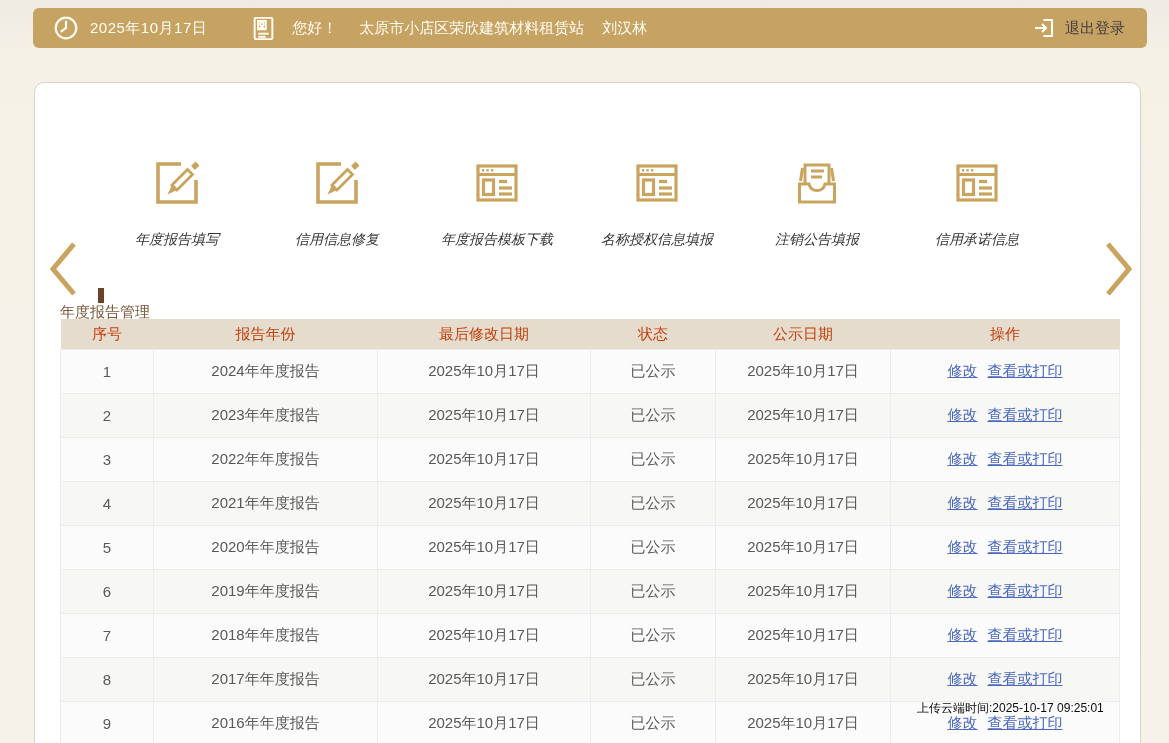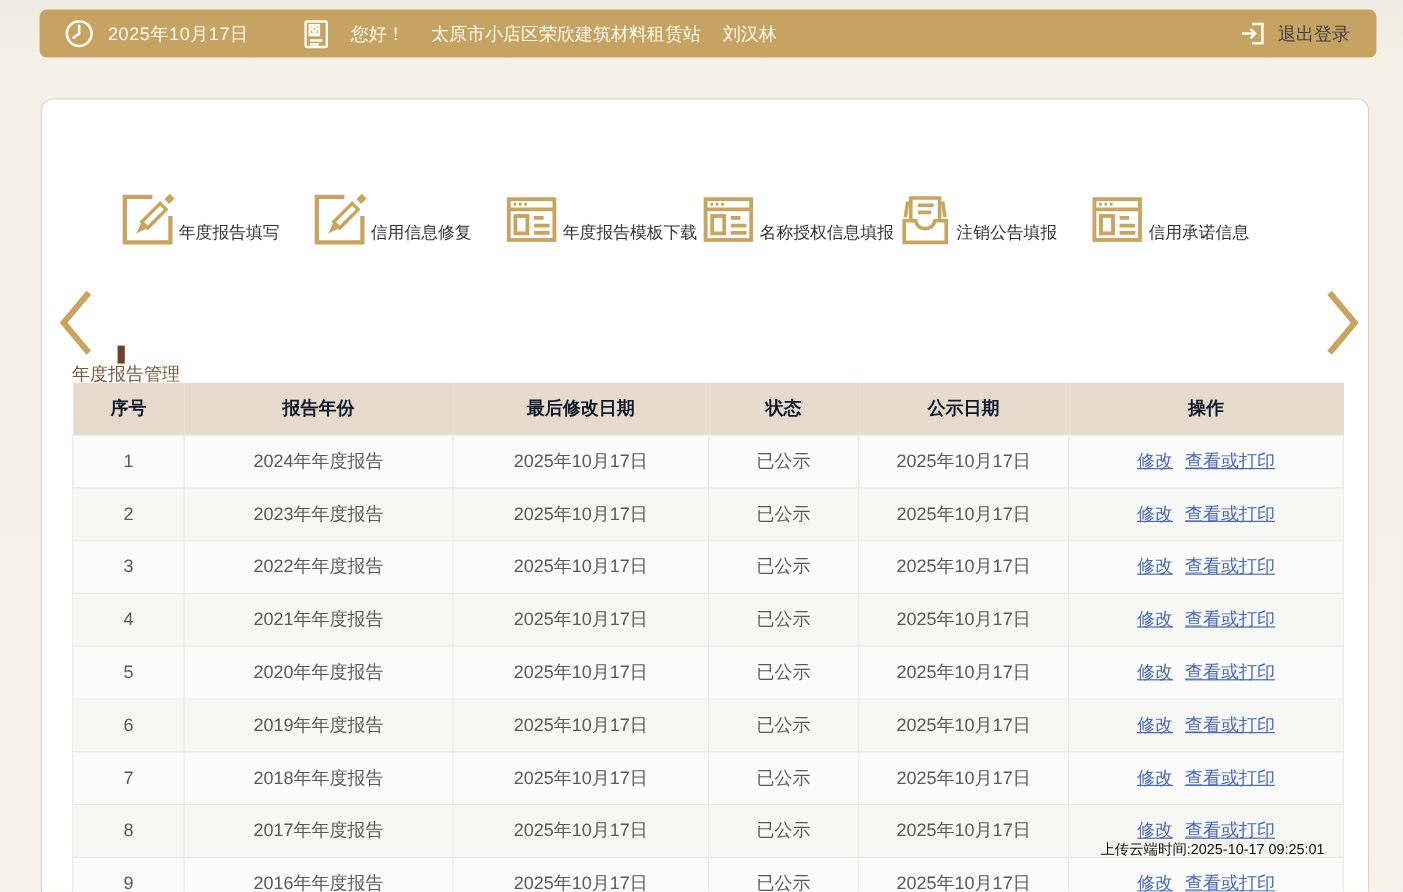--- a/index.html
+++ b/index.html
@@ -31,36 +31,36 @@
 
   
   .card{
     position:absolute;left:34px;top:82px;width:1107px;height:700px;
     background:#FFFFFF;border:1px solid #D6D3CB;border-radius:10px;
     box-sizing:border-box;
   }
 
   
   .carousel-items{position:absolute;left:62px;top:74px;width:960px;display:flex;}
-  .citem{flex:0 0 160px;display:flex;flex-direction:row;align-items:center;cursor:pointer;}
+  .citem{flex:0 0 160px;display:flex;flex-direction:column;align-items:center;cursor:pointer;font-style:italic;}
   .cicon{height:52px;display:flex;align-items:center;justify-content:center;}
   .clabel{margin-top:22px;font-size:14px;color:#333333;white-space:nowrap;}
   .carousel-nav{position:absolute;background:none;border:none;padding:0;cursor:pointer;}
   .carousel-prev{left:12px;top:157px;}
   .carousel-next{left:1068px;top:157px;}
 
   
   .section-title{position:absolute;left:25px;top:205px;display:flex;align-items:center;
     font-size:15px;color:#7A5A3A;flex-direction:column;}
   .bullet{display:inline-block;width:6px;height:15px;background:#6B4328;margin-right:8px;}
 
   
   .tablewrap{position:absolute;left:25px;top:236px;width:1059px;}
   table{border-collapse:collapse;table-layout:fixed;width:1059px;font-size:15px;}
-  th{height:43px;background:#E5DCCE;color:#0f172a;font-weight:bold;text-align:center;
+  th{height:30px;background:#E5DCCE;color:#c2410c;font-weight:normal;text-align:center;
      border:none;padding:0;}
   td{height:43px;text-align:center;color:#595959;background:#FBFBFB;
      border:1px solid #ECECEC;padding:0;}
   tbody tr:nth-child(even) td{background:#F7F7F5;}
   td a{color:#4A69BD;text-decoration:underline;margin:0 5px;cursor:pointer;}
 
   
   .watermark{position:absolute;left:917px;top:700px;font-size:12px;color:#0B0B0B;
     white-space:nowrap;z-index:6;}
 </style>

